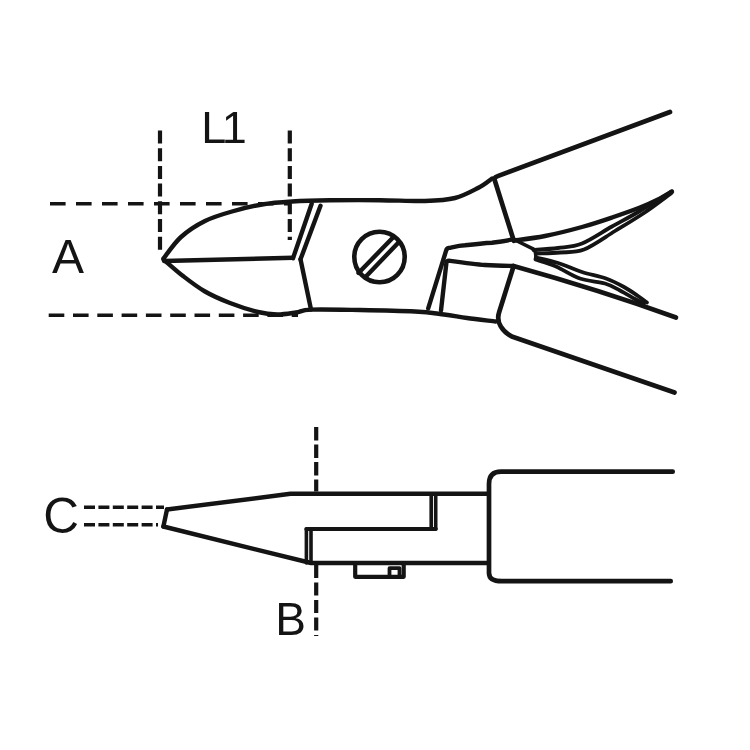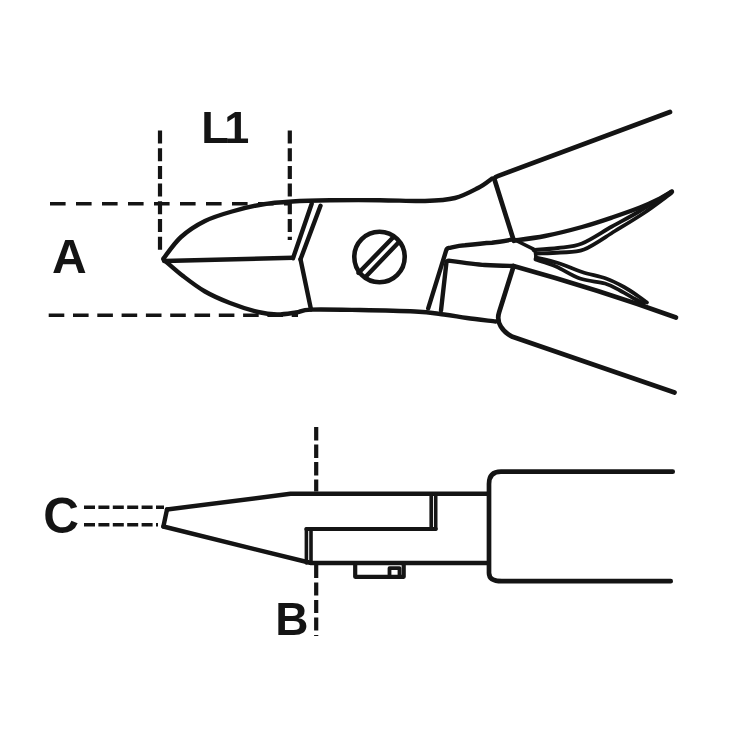--- a/index.html
+++ b/index.html
@@ -1,16 +1,16 @@
 <!DOCTYPE html>
 <html><head>
 <meta charset="utf-8">
 <style>
 html,body{margin:0;padding:0;background:#ffffff;}
-#page{width:750px;height:750px;background:#ffffff;overflow:hidden;font-weight:bold;}
+#page{width:750px;height:750px;background:#ffffff;overflow:hidden;}
 text{font-family:"Liberation Sans",sans-serif;fill:#141414;}
 </style>
 </head>
 <body>
 <div id="page">
 <svg width="750" height="750" viewBox="0 0 750 750">
 <g fill="none" stroke="#141414" stroke-width="4.4" stroke-linecap="round" stroke-linejoin="round">
 
 <path d="M163.5,258.5 C166.4,254.9 174.1,243.2 181.0,237.0 C187.9,230.8 196.5,225.2 205.0,221.0 C213.5,216.8 222.5,214.2 232.0,211.5 C241.5,208.8 252.0,206.2 262.0,204.5 C272.0,202.8 280.7,202.2 292.0,201.5 C303.3,200.8 315.3,200.5 330.0,200.3 C344.7,200.1 364.2,200.1 380.0,200.2 C395.8,200.3 412.5,201.4 425.0,201.0 C437.5,200.6 446.2,200.2 455.0,198.0 C463.8,195.8 471.8,191.2 478.0,188.0 C484.2,184.8 489.7,180.1 492.0,178.5"></path>
 

